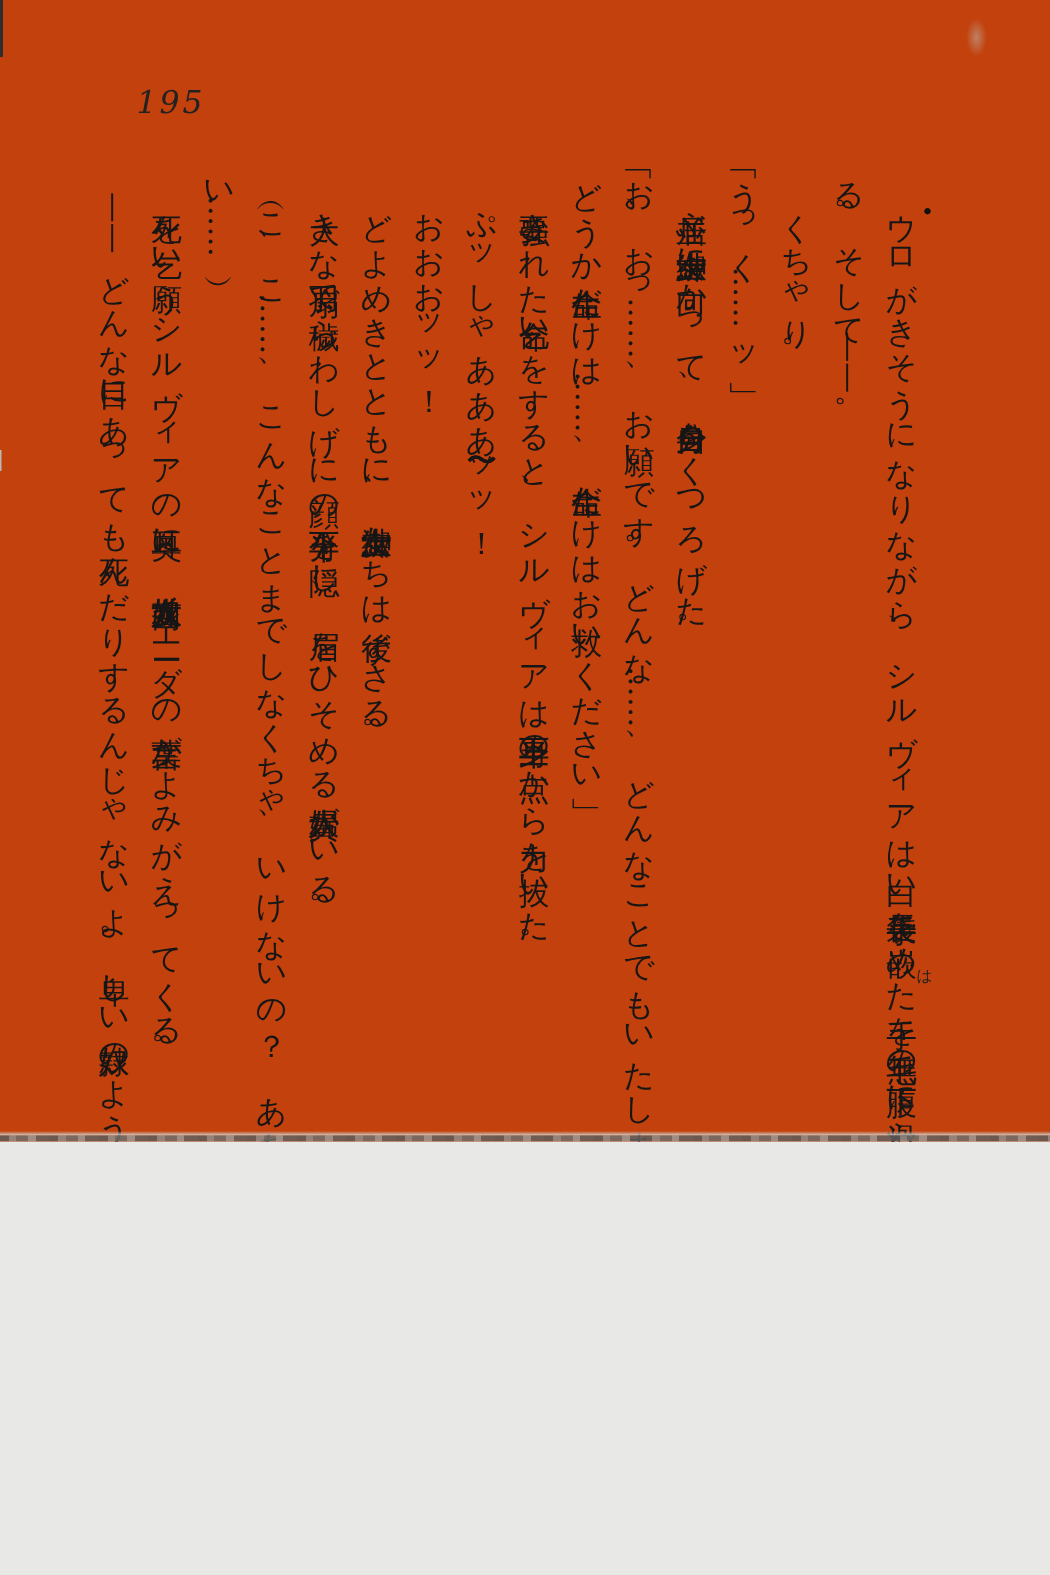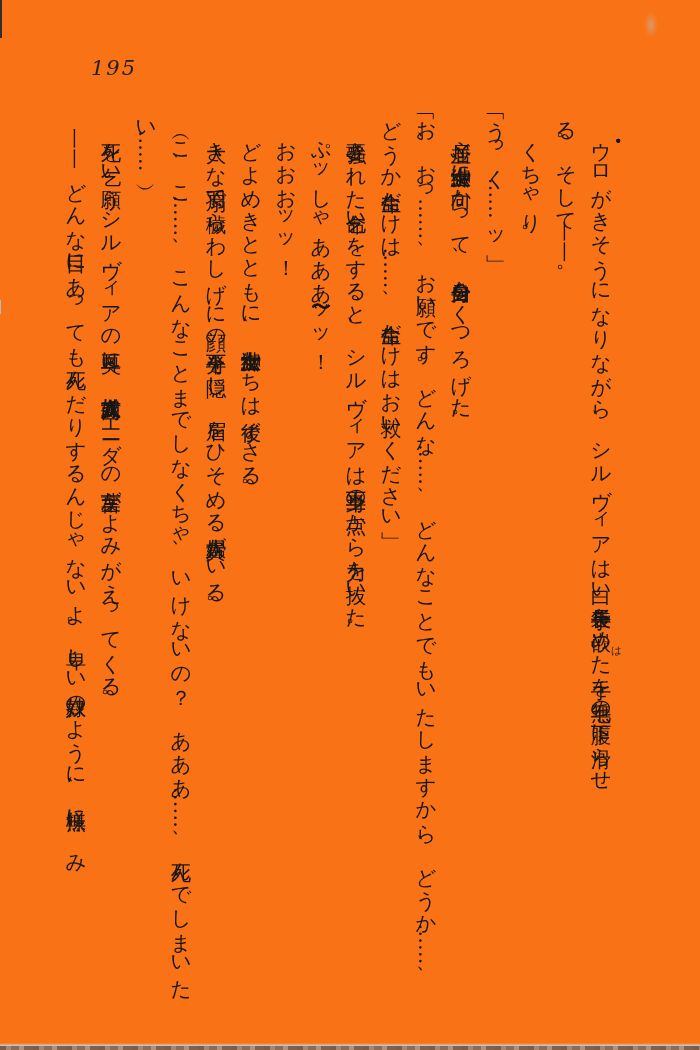--- a/index.html
+++ b/index.html
@@ -3,22 +3,22 @@
 <meta charset="utf-8">
 <style>
   html,body{margin:0;padding:0;}
   body{
     font-family:"DejaVu Serif","Liberation Serif",serif;
     background:#e8e8e6;
   }
   .page{
     position:relative;
     width:700px;
-    height:1050px;
-    background:#f97316;
+    height:761px;
+    background:#c2410c;
     overflow:hidden;
     color:#1b1b1b;
   }
   
   .page-number{
     position:absolute;
     top:56px;
     left:91px;
     font-size:21px;
     font-style:italic;

